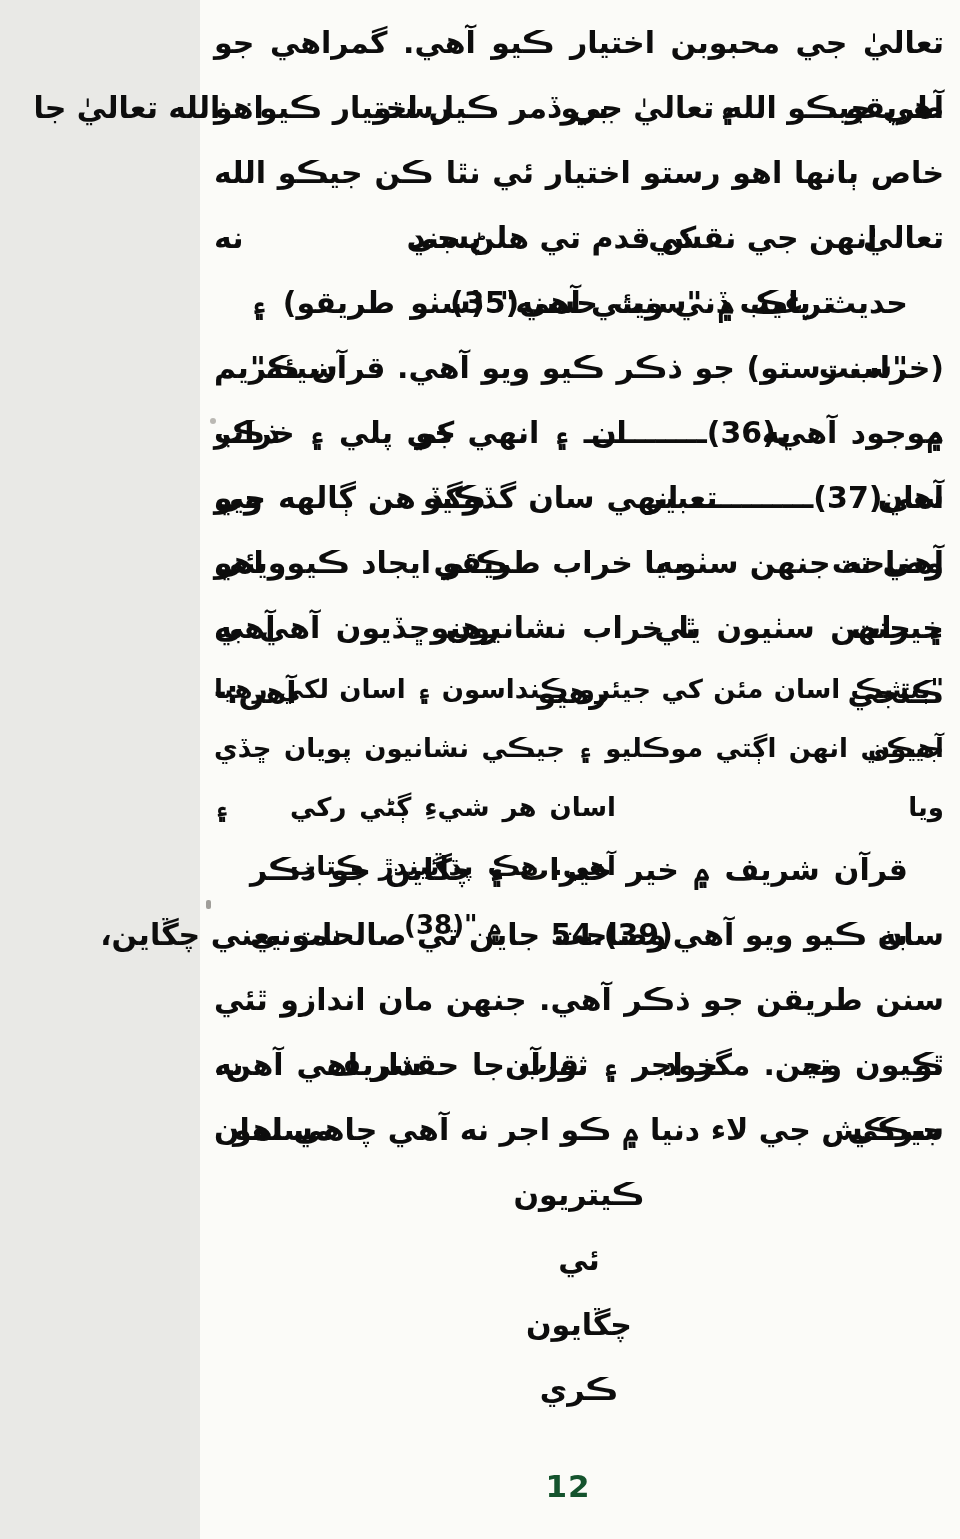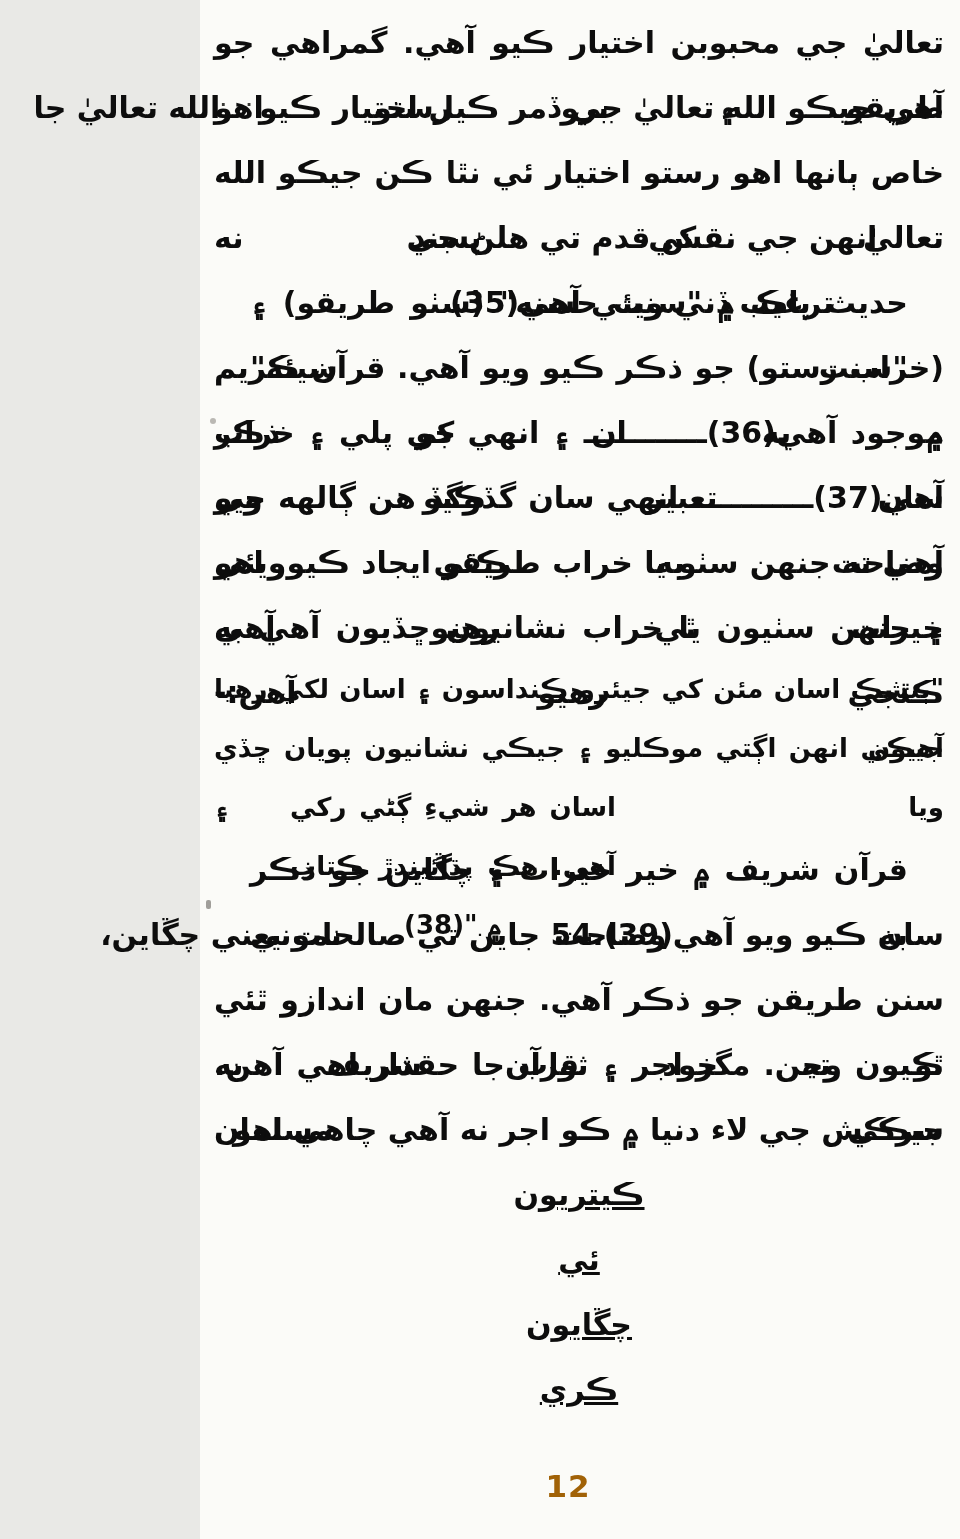--- a/index.html
+++ b/index.html
@@ -42,35 +42,35 @@
   .line.q{
     font-size:26px;line-height:59px;height:59px;white-space:normal;
     letter-spacing:-0.5px;
   }
   .line.qlast{
     padding-right:328px;padding-left:76px;
     text-align-last:center;
   }
   .line.p3last{
     padding:0 298px;
-    text-align:center;text-align-last:center;white-space:normal;text-decoration:underline;
+    text-align:center;text-align-last:center;white-space:normal;
   }
   .line.split{
     display:flex;justify-content:space-between;align-items:baseline;
     text-align:right;text-align-last:right;
   }
   .line.split span{white-space:nowrap;}
   .line.split .gap{
     font-size:16px;color:#3a3a36;letter-spacing:7px;
     transform:translateY(-8px);
   }
   .page-number{
     position:absolute;top:1468px;left:0;right:0;
     text-align:center;
-    font-size:31px;font-weight:700;color:#a16207;
+    font-size:31px;font-weight:700;color:#14532d;
     letter-spacing:1px;
     text-indent:-24px; 
     direction:ltr;
   }
 </style>
 </head>
 <body>
 
 <div class="page">
   <div class="text-body">

